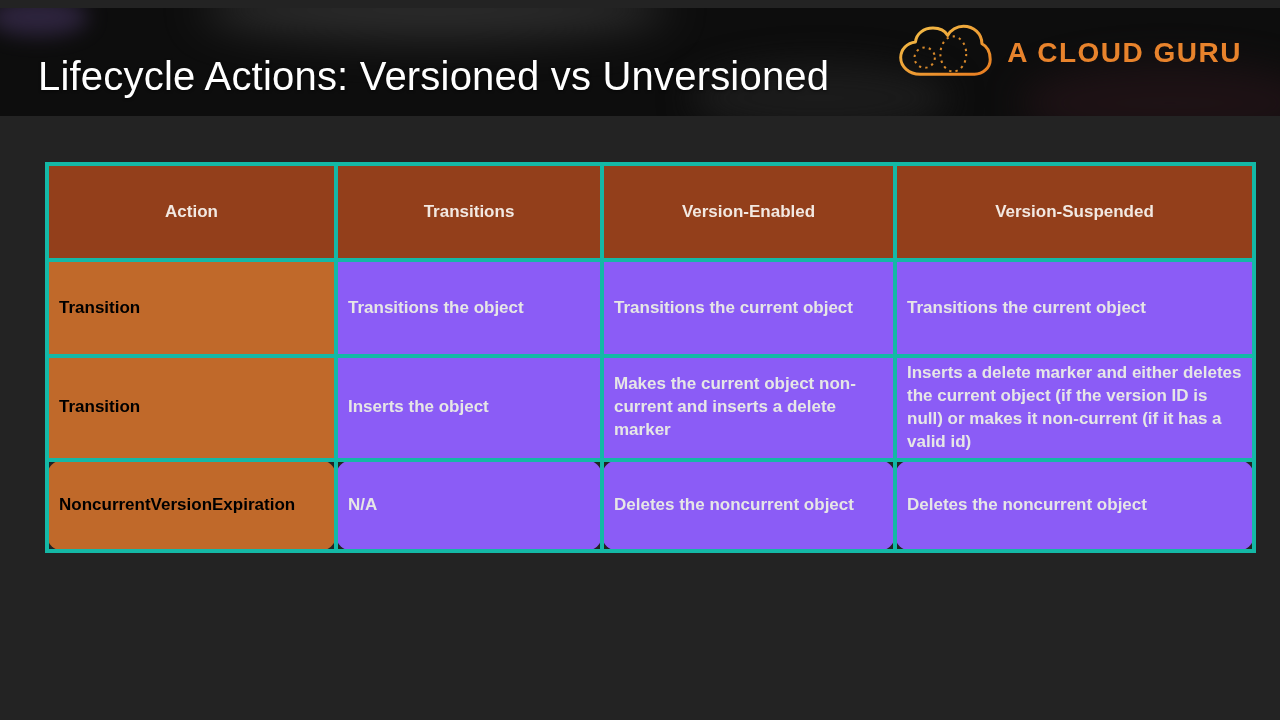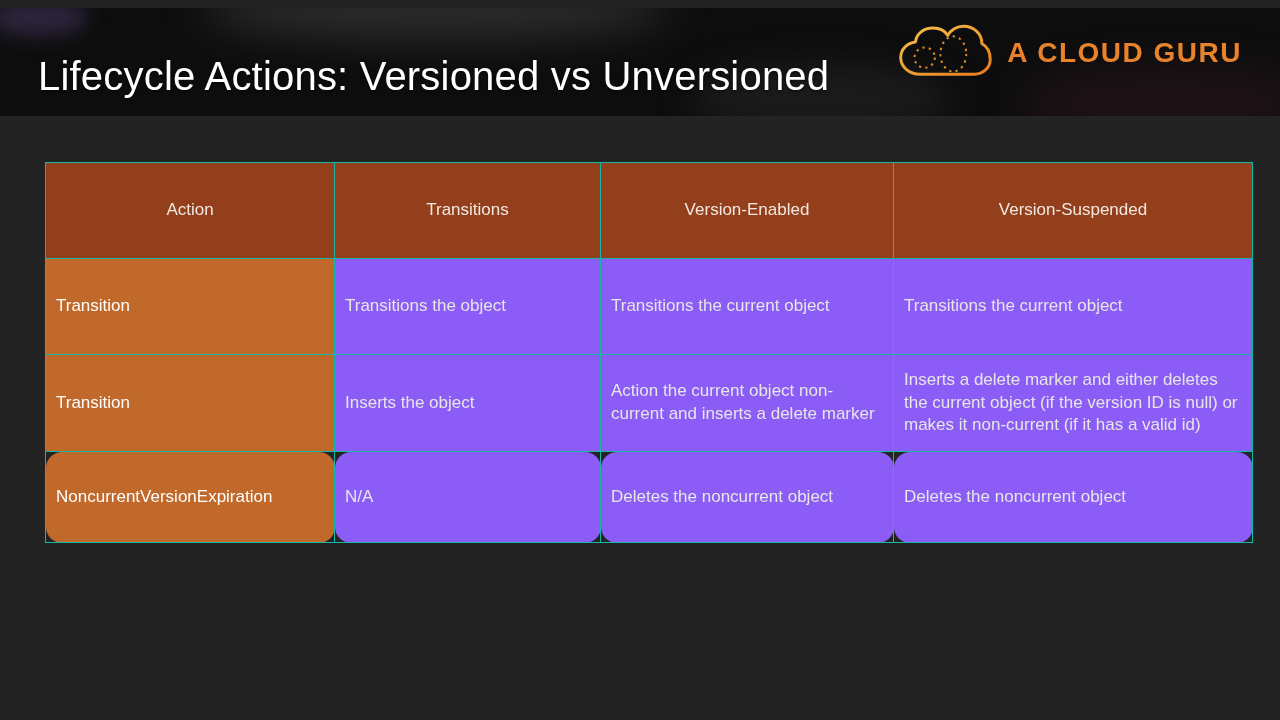--- a/index.html
+++ b/index.html
@@ -63,34 +63,34 @@
     border-collapse: collapse;
     table-layout: fixed;
     font-size: 17px;
   }
   .lifecycle-table col.c1 { width: 289px; }
   .lifecycle-table col.c2 { width: 266px; }
   .lifecycle-table col.c3 { width: 293px; }
   .lifecycle-table col.c4 { width: 359px; }
 
   .lifecycle-table th, .lifecycle-table td {
-    border: 1px solid #14b8a6;
+    border: 4px solid #14b8a6;
     vertical-align: middle;
     padding: 4px 10px;
     line-height: 1.35;
-    font-weight: 400;
+    font-weight: 700;
   }
   .lifecycle-table thead th {
     background: #933f1b;
     color: #f2e8e1;
     height: 96px;
   }
   .lifecycle-table td.action-cell {
     background: #c0692a;
-    color: #ffffff;
+    color: #000000;
     margin-left: 18px;
   }
   .lifecycle-table td {
     background: #8b5cf6;
     color: #e6e6e6;
   }
   .row-transition td { height: 96px; }
   .row-expiration td { height: 97px; }
   .row-nvt td { height: 95px; }
   .row-nve td { height: 91px; border-radius: 16px; }
@@ -149,21 +149,21 @@
   <tbody>
     <tr class="row-transition">
       <td class="action-cell">Transition</td>
       <td>Transitions the object</td>
       <td>Transitions the current object</td>
       <td>Transitions the current object</td>
     </tr>
     <tr class="row-expiration">
       <td class="action-cell">Transition</td>
       <td>Inserts the object</td>
-      <td>Action the current object non-current and inserts a delete marker</td>
+      <td>Makes the current object non-current and inserts a delete marker</td>
       <td>Inserts a delete marker and either deletes the current object (if the version ID is null) or makes it non-current (if it has a valid id)</td>
     </tr>
     <tr class="row-nve">
       <td class="action-cell">NoncurrentVersionExpiration</td>
       <td>N/A</td>
       <td>Deletes the noncurrent object</td>
       <td>Deletes the noncurrent object</td>
     </tr>
   </tbody>
 </table>

